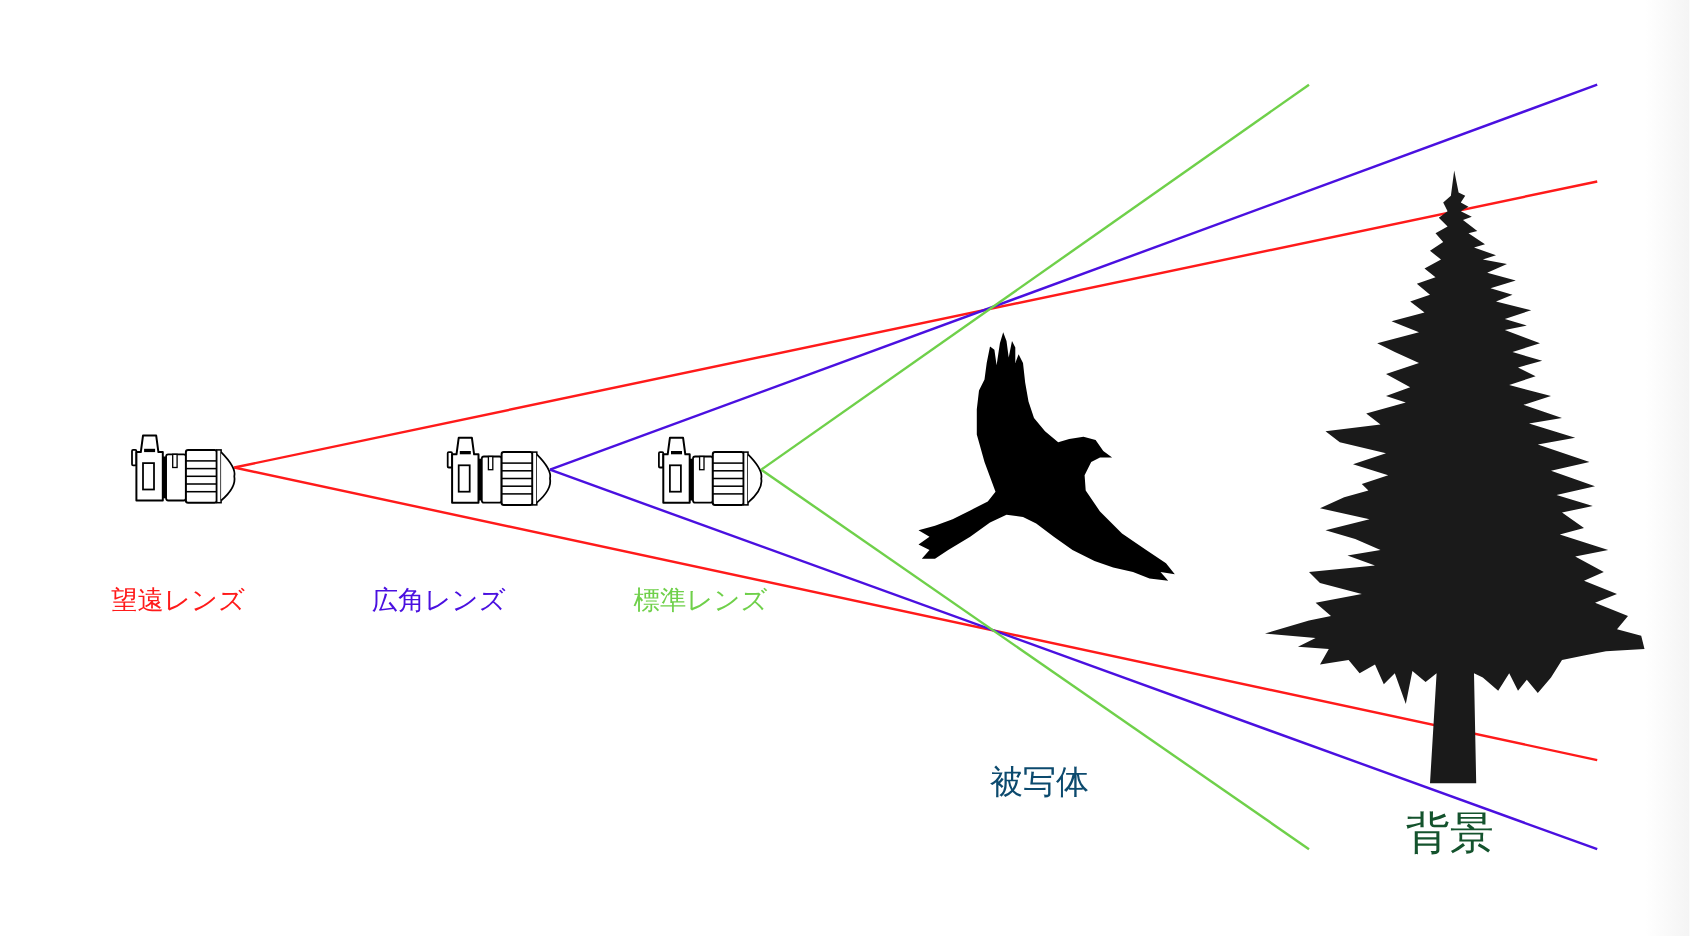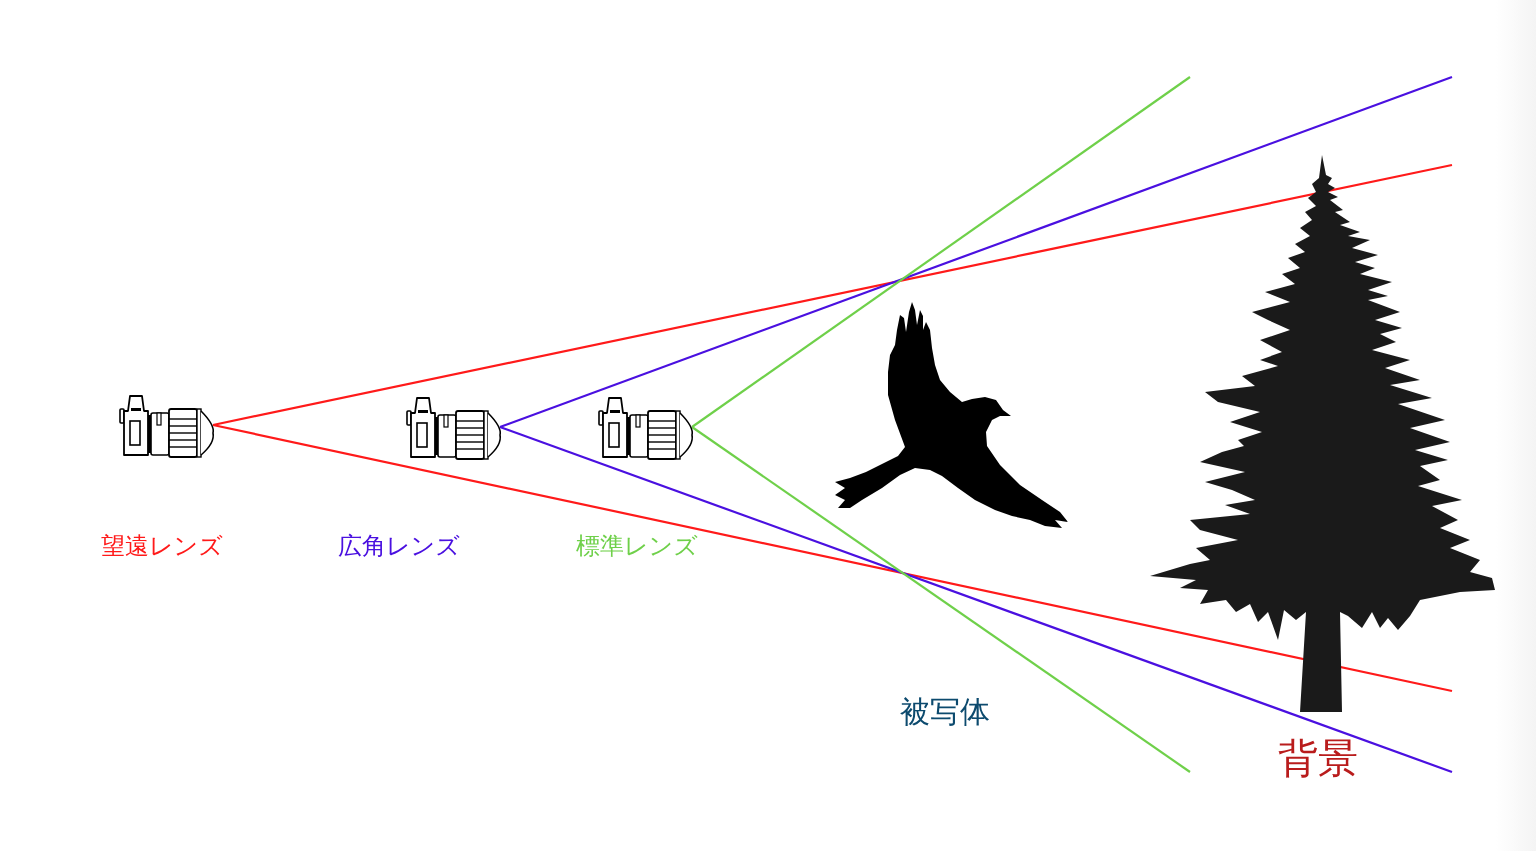--- a/index.html
+++ b/index.html
@@ -2,21 +2,21 @@
 <html><head>
   <meta charset="utf-8">
   <style>
     html, body { margin: 0; padding: 0; background: #ffffff; }
     body { width: 1536px; height: 851px; position: relative; overflow: hidden;
            font-family: "DejaVu Sans", sans-serif; }
     #stage { position: absolute; left: 0; top: 0; width: 1536px; height: 758px; }
     .label { position: absolute; white-space: nowrap; line-height: 1; }
     .lens-label { font-size: 24px; }
     .subject-label { font-size: 30px; color: #0c4a6e; }
-    .bg-label { font-size: 40px; color: #b91c1c; }
+    .bg-label { font-size: 40px; color: #14532d; }
     .edge-shade { position: absolute; right: 0; top: 0; width: 40px; height: 851px;
                   background: linear-gradient(to right, rgba(250,250,250,0), rgba(244,244,244,1)); }
   </style>
 </head>
 <body>
 
 <div id="stage">
   <svg width="1536" height="851" viewBox="0 0 1536 851" xmlns="http://www.w3.org/2000/svg">
     <defs>
       <g id="cam">

